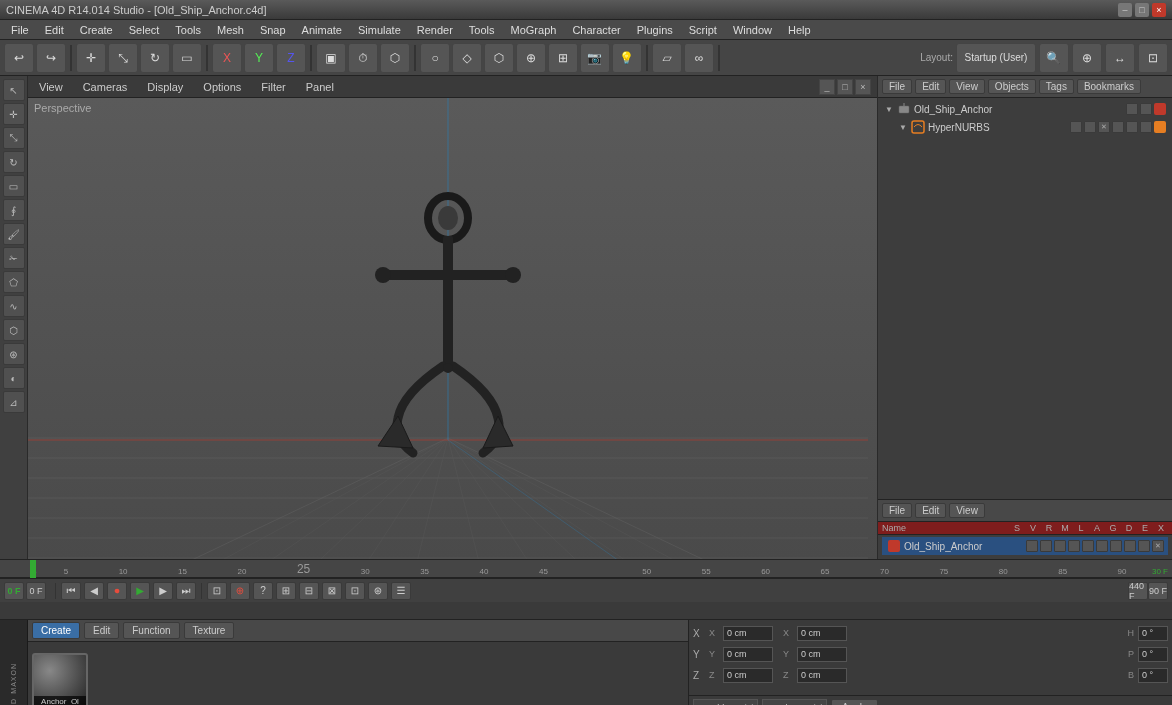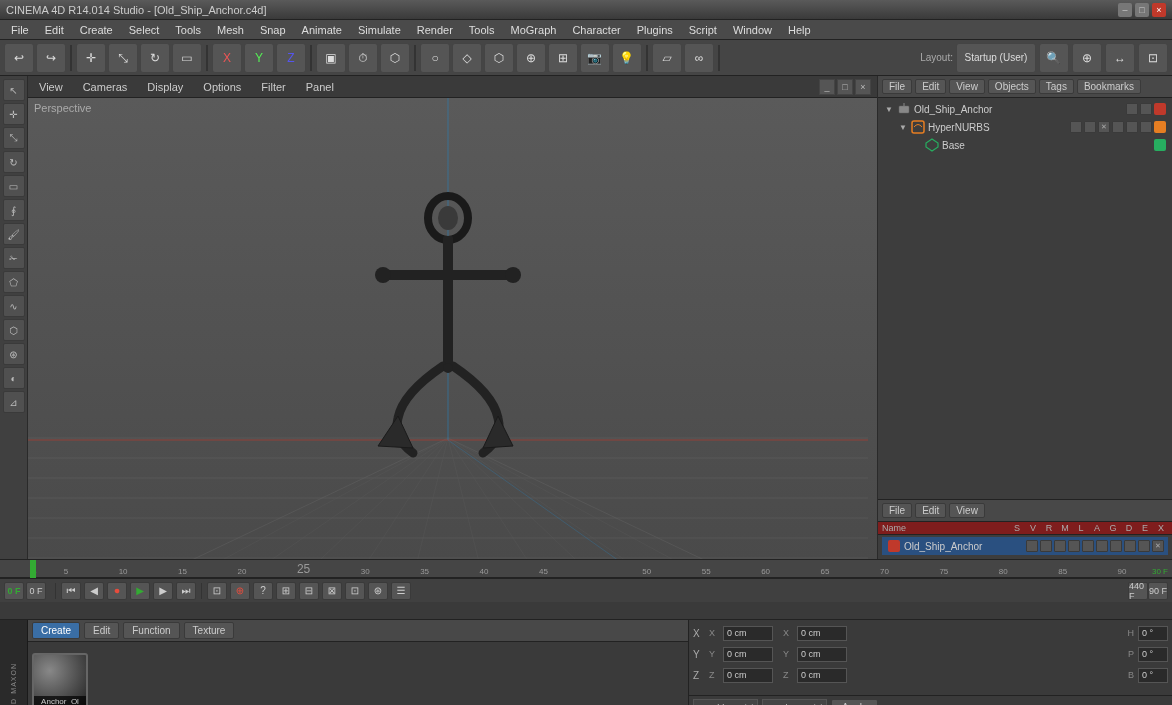--- a/index.html
+++ b/index.html
@@ -767,30 +767,20 @@
           <div class="obj-ind"></div>
           <div class="obj-ind"></div>
           <div class="obj-ind" style="background:#555;">✕</div>
           <div class="obj-ind"></div>
           <div class="obj-ind"></div>
           <div class="obj-ind"></div>
         </div>
         <div class="obj-color-dot" style="background:#e67e22;"></div>
       </div>
 
-      <div class="obj-row" style="padding-left:32px;">
-        <div class="tree-expand" style="visibility:hidden;">▶</div>
-        <div class="obj-icon-box">
-          <svg width="14" height="14" viewBox="0 0 14 14">
-            <polygon points="7,1 13,5 13,9 7,13 1,9 1,5" fill="none" stroke="#27ae60" stroke-width="1.2"></polygon>
-          </svg>
-        </div>
-        <div class="obj-name">Base</div>
-        <div class="obj-color-dot" style="background:#27ae60;"></div>
-      </div>
     </div>
 
     <div id="right-panel-lower">
       <div id="rpl-toolbar">
         <div class="rp-btn">File</div>
         <div class="rp-btn">Edit</div>
         <div class="rp-btn">View</div>
       </div>
 
       <div class="column-headers">

